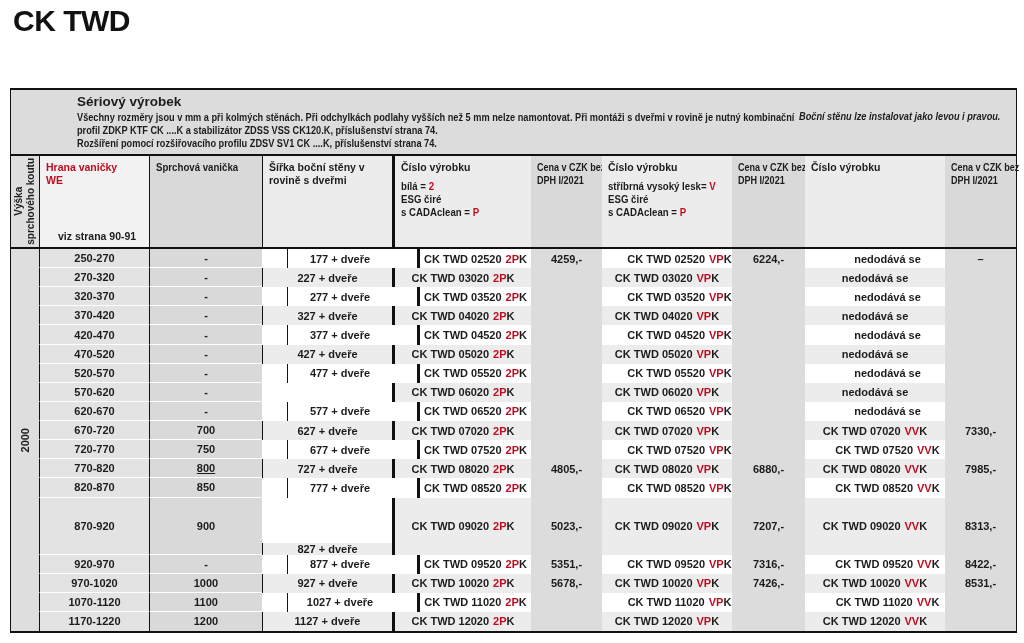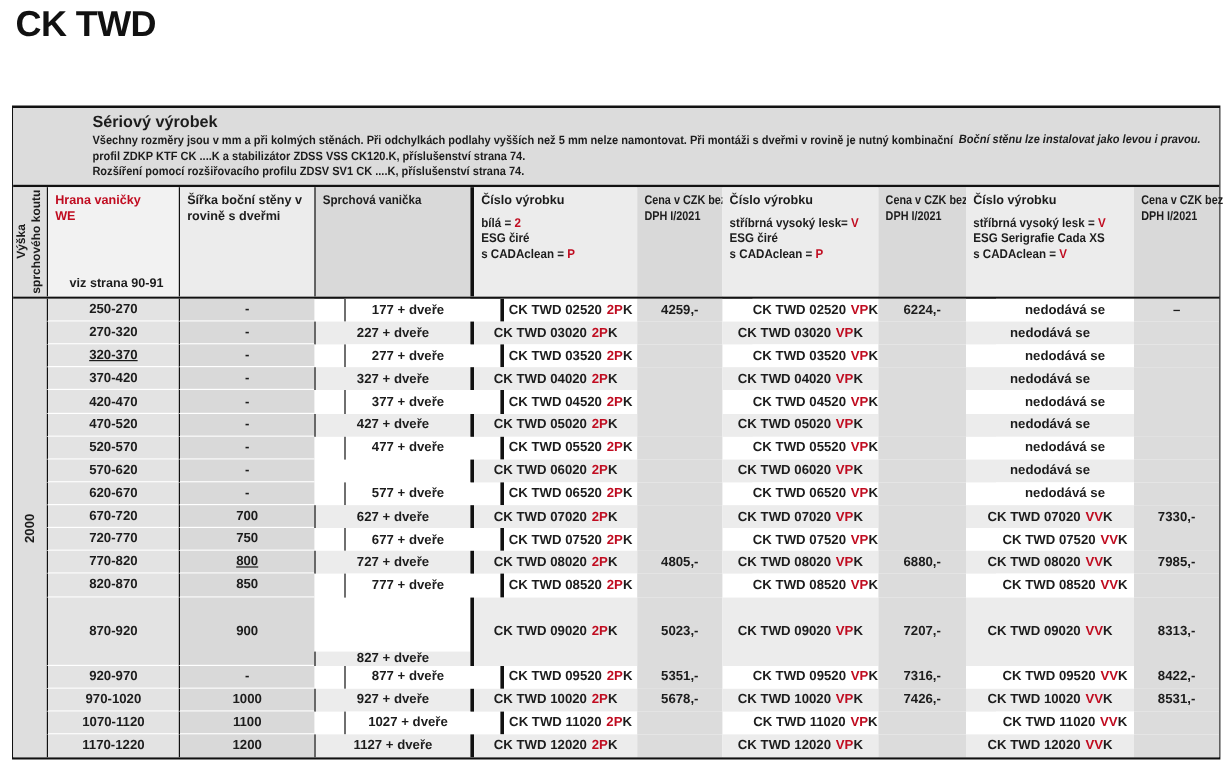--- a/index.html
+++ b/index.html
@@ -87,25 +87,25 @@
     <div class="thead">
       <div class="hc hc-height">
         <span class="vtext">Výška
 sprchového koutu</span>
       </div>
       <div class="hc hc-hrana bl">
         <div class="red">Hrana vaničky</div>
         <div class="red">WE</div>
         <div class="h-bottom">viz strana 90-91</div>
       </div>
+      <div class="hc hc-van bl">
+        <span class="fit">Sprchová vanička</span>
+      </div>
       <div class="hc hc-sirka bl">
         <span>Šířka boční stěny v rovině s dveřmi</span>
-      </div>
-      <div class="hc hc-van bl">
-        <span class="fit">Sprchová vanička</span>
       </div>
       <div class="hc hc-code blT">
         <div>Číslo výrobku</div>
         <div class="legend-gap"></div>
         <div>
             <div class="lg-line"><span class="fit">bílá = <span class="red">2</span></span></div>
             <div class="lg-line"><span class="fit">ESG čiré</span></div>
             <div class="lg-line"><span class="fit">s CADAclean = <span class="red">P</span></span></div>
           </div>
       </div>
@@ -126,25 +126,20 @@
       </div>
       <div class="hc hc-cena">
         <div>
             <div class="lg-line"><span class="fit-tight">Cena v CZK bez</span></div>
             <div class="lg-line"><span class="fit-tight">DPH I/2021</span></div>
           </div>
       </div>
       <div class="hc hc-code">
         <div>Číslo výrobku</div>
         <div class="legend-gap"></div>
-        <div>
-            <div class="lg-line"><span class="fit">stříbrná vysoký lesk = <span class="red">V</span></span></div>
-            <div class="lg-line"><span class="fit">ESG Serigrafie Cada XS</span></div>
-            <div class="lg-line"><span class="fit">s CADAclean = <span class="red">V</span></span></div>
-          </div>
       </div>
       <div class="hc hc-cena">
         <div>
             <div class="lg-line"><span class="fit-tight">Cena v CZK bez</span></div>
             <div class="lg-line"><span class="fit-tight">DPH I/2021</span></div>
           </div>
       </div>
     </div>
 
     <div class="tbody">
@@ -162,21 +157,21 @@
         <div class="cell c-cena" style="grid-area: 1 / 10;">–</div>
         <div class="cell c-vyska bl sep" style="grid-area: 2 / 2;">270-320</div>
         <div class="cell c-van bl sep" style="grid-area: 2 / 3;">-</div>
         <div class="cell stripe1 bl" style="grid-area: 2 / 4;">227 + dveře</div>
         <div class="cell stripe1 blT" style="grid-area: 2 / 5;">CK TWD 03020<span class="code-sp red">2P</span><span>K</span></div>
         <div class="cell c-cena" style="grid-area: 2 / 6;"></div>
         <div class="cell stripe1" style="grid-area: 2 / 7;">CK TWD 03020<span class="code-sp red">VP</span><span>K</span></div>
         <div class="cell c-cena" style="grid-area: 2 / 8;"></div>
         <div class="cell stripe1" style="grid-area: 2 / 9;">nedodává se</div>
         <div class="cell c-cena" style="grid-area: 2 / 10;"></div>
-        <div class="cell c-vyska bl sep" style="grid-area: 3 / 2; text-decoration: underline;">320-370</div>
+        <div class="cell c-vyska bl sep" style="grid-area: 3 / 2;">320-370</div>
         <div class="cell c-van bl sep" style="grid-area: 3 / 3;">-</div>
         <div class="cell stripe0 bl" style="grid-area: 3 / 4;">277 + dveře</div>
         <div class="cell stripe0 blT" style="grid-area: 3 / 5;">CK TWD 03520<span class="code-sp red">2P</span><span>K</span></div>
         <div class="cell c-cena" style="grid-area: 3 / 6;"></div>
         <div class="cell stripe0" style="grid-area: 3 / 7;">CK TWD 03520<span class="code-sp red">VP</span><span>K</span></div>
         <div class="cell c-cena" style="grid-area: 3 / 8;"></div>
         <div class="cell stripe0" style="grid-area: 3 / 9;">nedodává se</div>
         <div class="cell c-cena" style="grid-area: 3 / 10;"></div>
         <div class="cell c-vyska bl sep" style="grid-area: 4 / 2;">370-420</div>
         <div class="cell c-van bl sep" style="grid-area: 4 / 3;">-</div>

